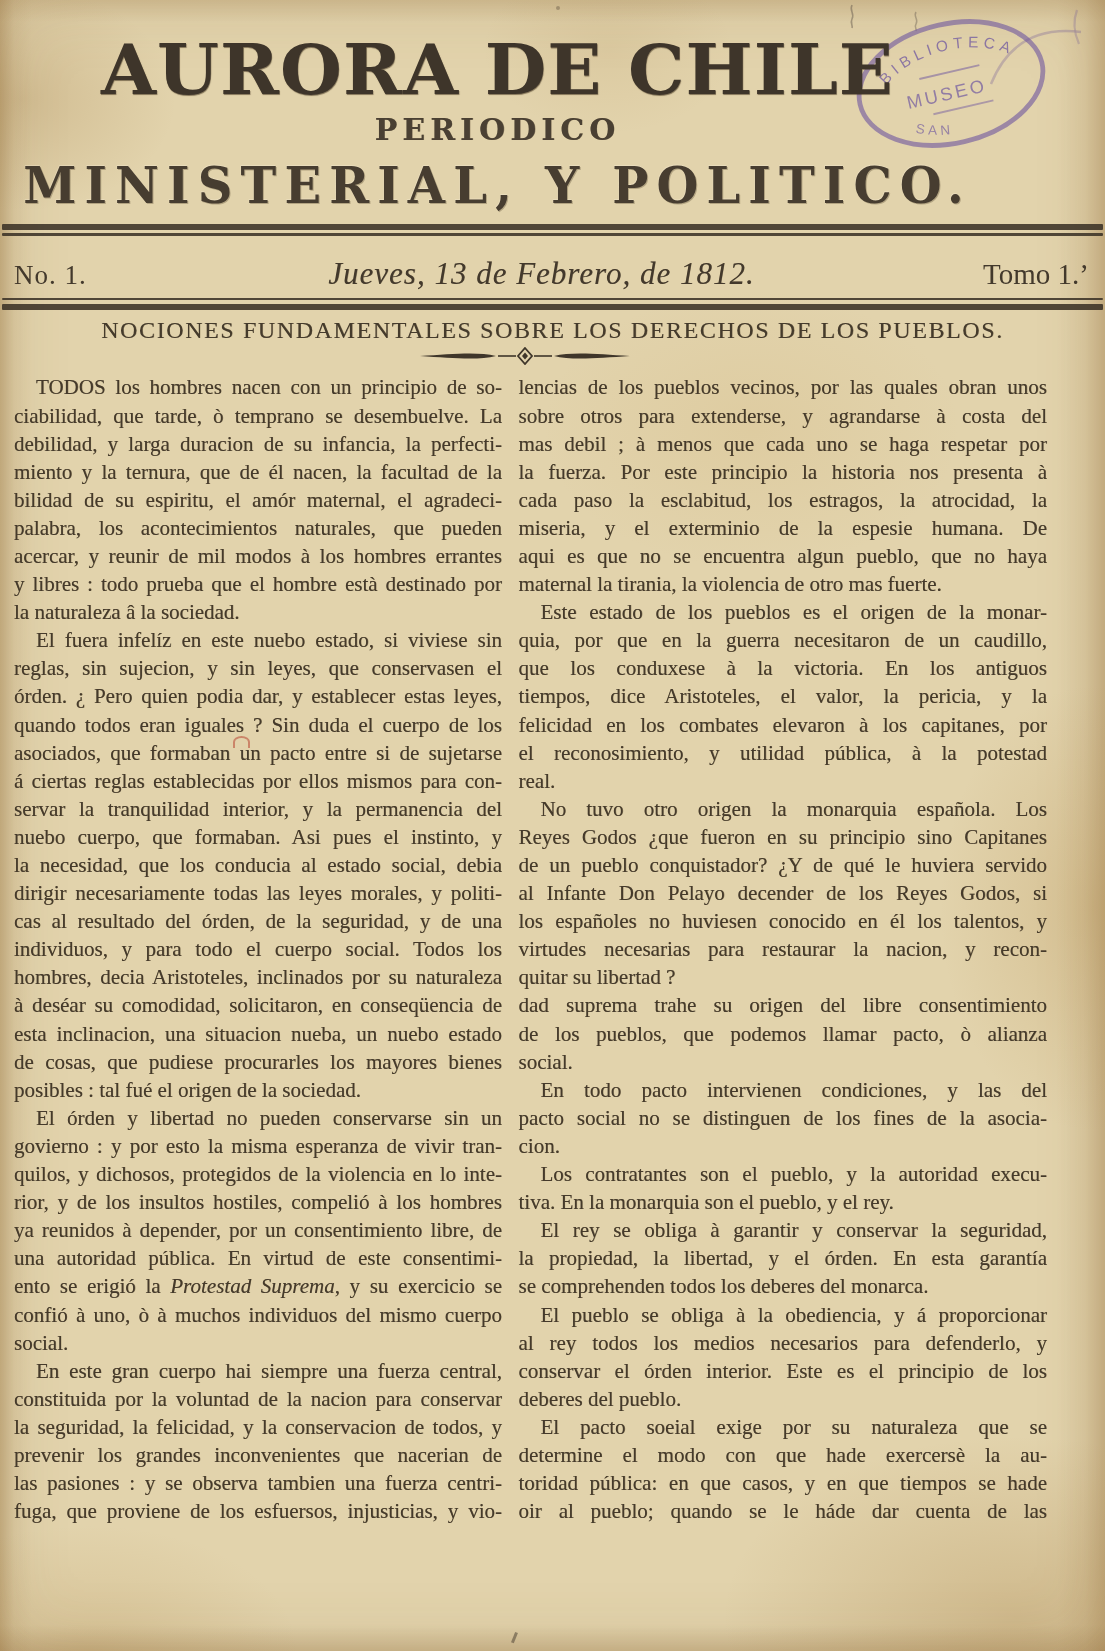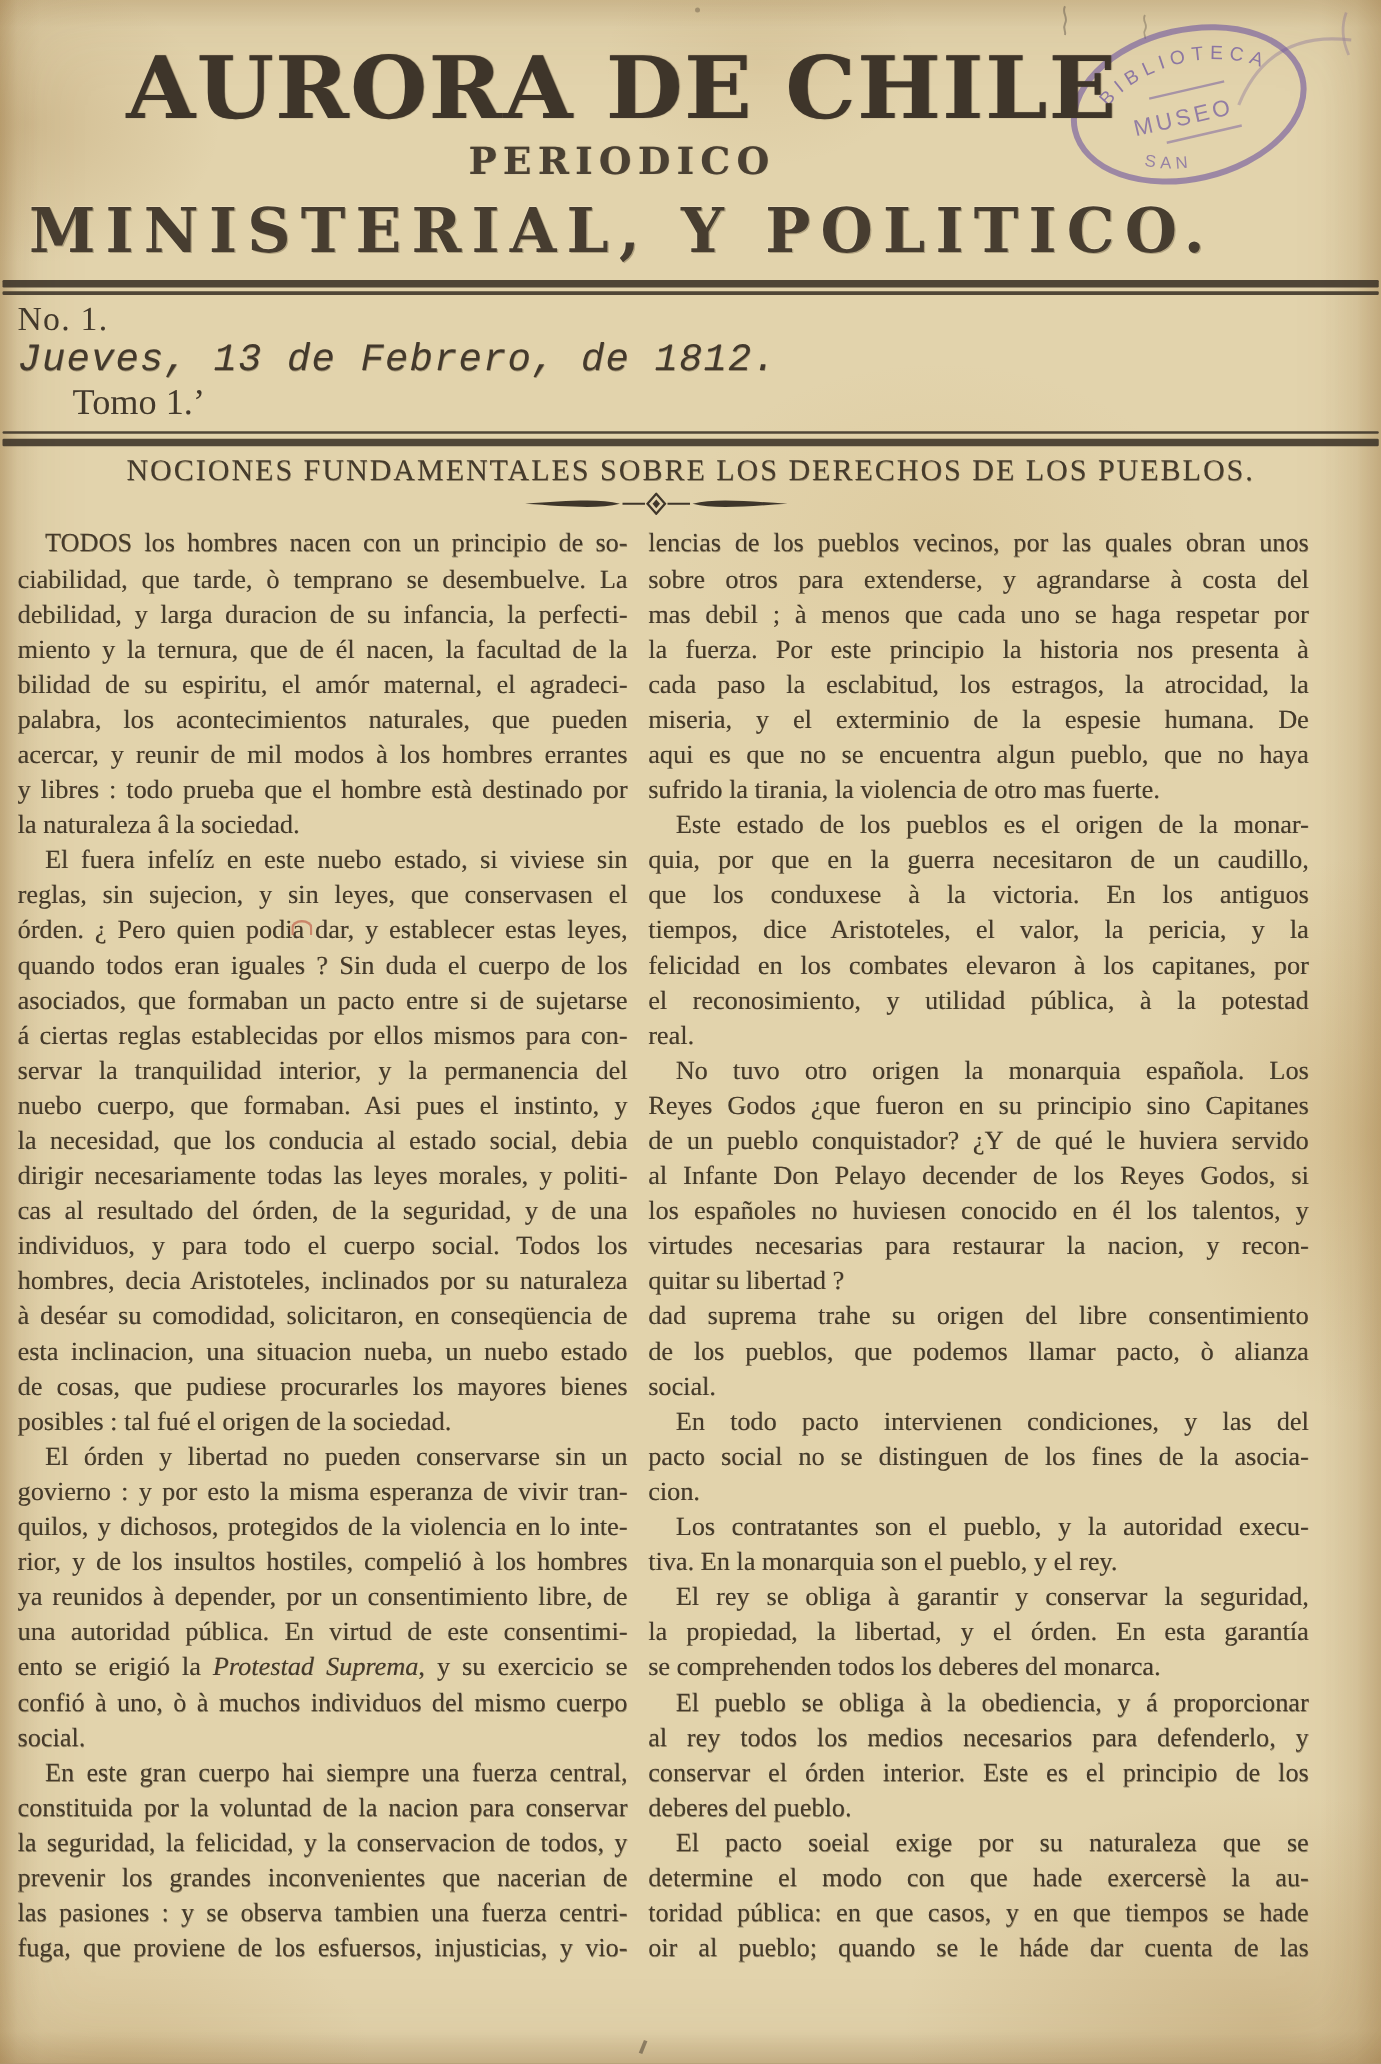--- a/index.html
+++ b/index.html
@@ -42,23 +42,23 @@
     transform:scaleY(1.03);
   }
   
   .rule{background:var(--rule);opacity:0.88;border-radius:1px;}
   .rule-thick{height:6px;}
   .rule-thin{height:2.5px;}
   .rule-gap3{margin-top:3px;} .rule-gap4{margin-top:4px;}
   .rules-top{margin:11px 2px 0 2px;}
   .rules-mid{margin:2px 2px 0 2px;}
   
-  .dateline{display:flex;align-items:baseline;padding:4px 16px 4px 14px;color:#43392c;flex-direction:column;}
+  .dateline{display:flex;align-items:baseline;padding:20px 16px 4px 14px;color:#43392c;}
   .dl-issue{font-size:27px;letter-spacing:1px;min-width:130px;}
-  .dl-date{flex:1;text-align:center;font-family:Liberation Mono, monospace;font-style:italic;
+  .dl-date{flex:1;text-align:center;font-family:Liberation Serif, serif;font-style:italic;
     font-size:31px;letter-spacing:1px;text-shadow:0.4px 0.4px 0.5px rgba(60,45,25,0.4);}
   .dl-tome{font-size:29px;min-width:150px;text-align:right;}
   
   .article-heading{
     text-align:center;margin-top:7px;font-size:24px;letter-spacing:1.6px;color:#453b2c;
     text-shadow:0.4px 0.4px 0.5px rgba(60,45,25,0.45);
   }
   .ornament{text-align:center;margin-top:3px;transform:translateX(-28px);height:18px;}
   .ornament svg{vertical-align:top;}
   
@@ -200,21 +200,21 @@
       </div>
     <div class="col-rule"></div>
     <div class="col col-right" id="col-right">
         <div class="line just">lencias de los pueblos vecinos, por las quales obran unos</div>
         <div class="line just">sobre otros para extenderse, y agrandarse à costa del</div>
         <div class="line just">mas debil ; à menos que cada uno se haga respetar por</div>
         <div class="line just">la fuerza.  Por este principio la historia nos presenta à</div>
         <div class="line just">cada paso la esclabitud, los estragos, la atrocidad, la</div>
         <div class="line just">miseria, y el exterminio de la espesie humana.  De</div>
         <div class="line just">aqui es que no se encuentra algun pueblo, que no haya</div>
-        <div class="line">sufrido la tirania, la violencia de otro mas fuerte.</div>
+        <div class="line">maternal la tirania, la violencia de otro mas fuerte.</div>
         <div class="line indent just">Este estado de los pueblos es el origen de la monar-</div>
         <div class="line just">quia, por que en la guerra necesitaron de un caudillo,</div>
         <div class="line just">que los conduxese à la victoria.   En los antiguos</div>
         <div class="line just">tiempos, dice Aristoteles, el valor, la pericia, y la</div>
         <div class="line just">felicidad en los combates elevaron à los capitanes, por</div>
         <div class="line just">el reconosimiento, y utilidad pública, à la potestad</div>
         <div class="line">real.</div>
         <div class="line indent just">No tuvo otro origen la monarquia española.  Los</div>
         <div class="line just">Reyes Godos ¿que fueron en su principio sino Capitanes</div>
         <div class="line just">de un pueblo conquistador?  ¿Y de qué le huviera servido</div>

